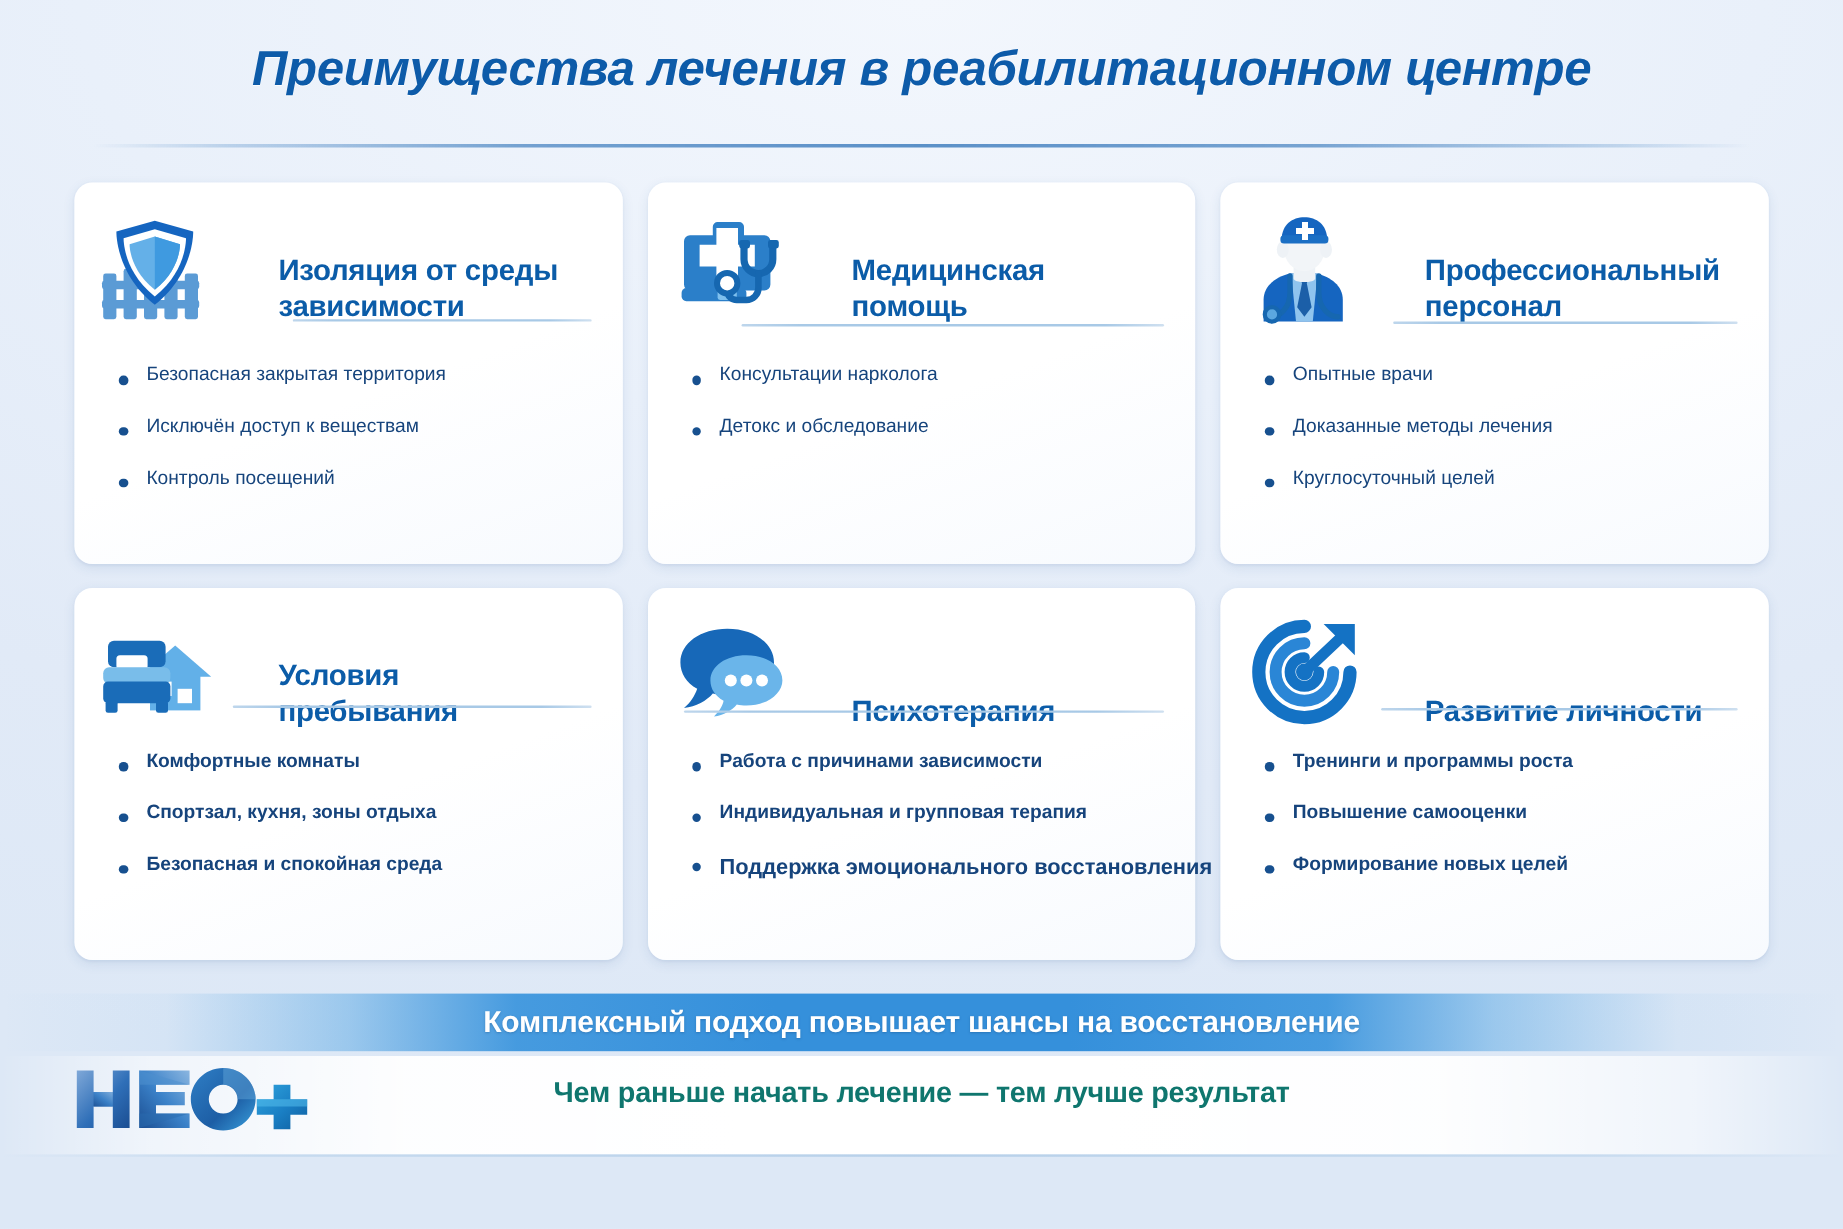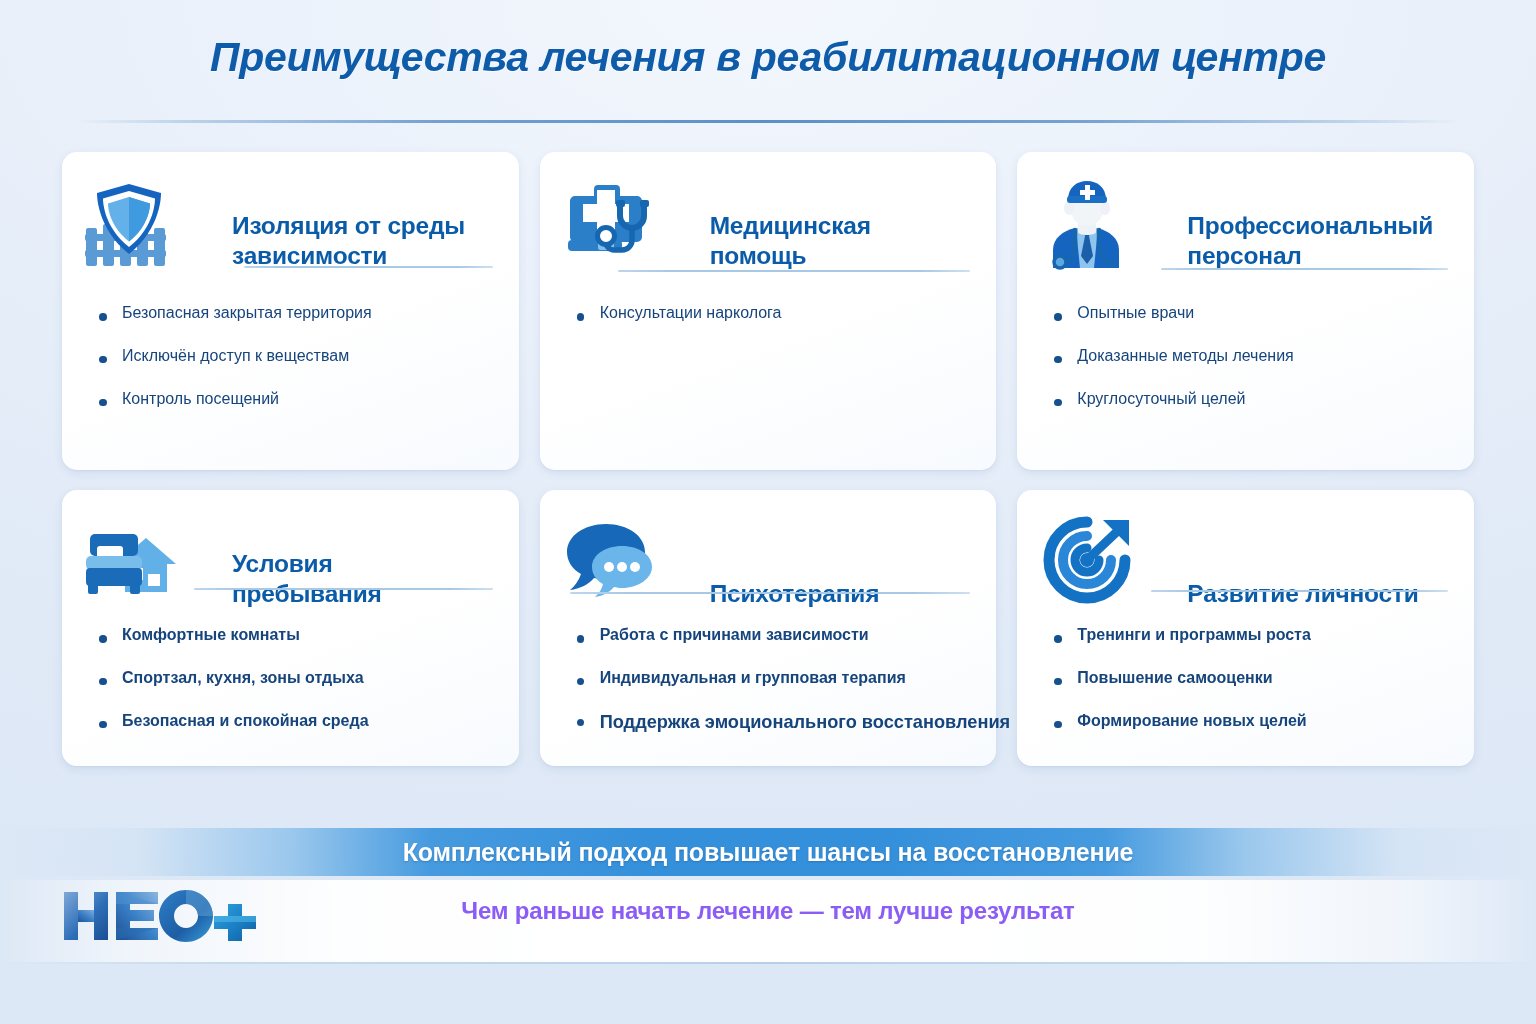--- a/index.html
+++ b/index.html
@@ -43,21 +43,21 @@
   }
   .card{
     background:linear-gradient(160deg,#ffffff 0%,#ffffff 55%,#f7fafe 100%);
     border-radius:15px;
     box-shadow:0 3px 10px rgba(44,90,145,.10), 0 1px 2px rgba(44,90,145,.06);
     height:318px;
     position:relative;
     padding:0;
     box-sizing:border-box;
   }
-  .card.row2{height:276px;}
+  .card.row2{height:310px;}
 
   .card-head{
     position:relative;
     display:flex;align-items:flex-end;
     padding:22px 40px 0 22px;
     min-height:96px;
     gap:48px;
   }
   .icon{
     width:96px;height:92px;flex:0 0 96px;
@@ -149,21 +149,21 @@
     position:absolute;left:0;right:0;top:962px;height:2px;
     background:linear-gradient(to right,
       rgba(190,214,236,0) 0%,
       rgba(176,205,232,.5) 14%,
       rgba(170,200,229,.75) 50%,
       rgba(176,205,232,.5) 86%,
       rgba(190,214,236,0) 100%);
   }
   .footer-text{
     position:absolute;left:0;right:0;top:897px;text-align:center;
-    font-size:24px;font-weight:bold;color:#8b5cf6;
+    font-size:24px;font-weight:bold;color:#0f766e;
     letter-spacing:-0.2px;white-space:nowrap;
   }
   .logo{
     position:absolute;left:58px;top:884px;width:200px;height:64px;
   }
   .logo svg{display:block;width:100%;height:100%;}
 </style>
 </head>
 <body>
 
@@ -228,20 +228,21 @@
               <rect x="54" y="22" width="9" height="7" rx="2" fill="#1667b0"></rect>
               <rect x="78" y="22" width="9" height="7" rx="2" fill="#1667b0"></rect>
             </g>
           </svg>
         </div>
         <div class="card-title">Медицинская помощь</div>
       </div>
       <div class="divider d-r1c2"></div>
       <ul class="bullets">
         <li>Консультации нарколога</li>
+        <li>Детокс и обследование</li>
       </ul>
     </div>
 
     <div class="card two-line">
       <div class="card-head">
         <div class="icon">
           <svg viewBox="0 0 96 92">
             <g>
 
               <path d="M14 90 v-18 c0 -12 10 -19 22 -22 h22 c12 3 22 10 22 22 v18 z" fill="#1565c0"></path>

